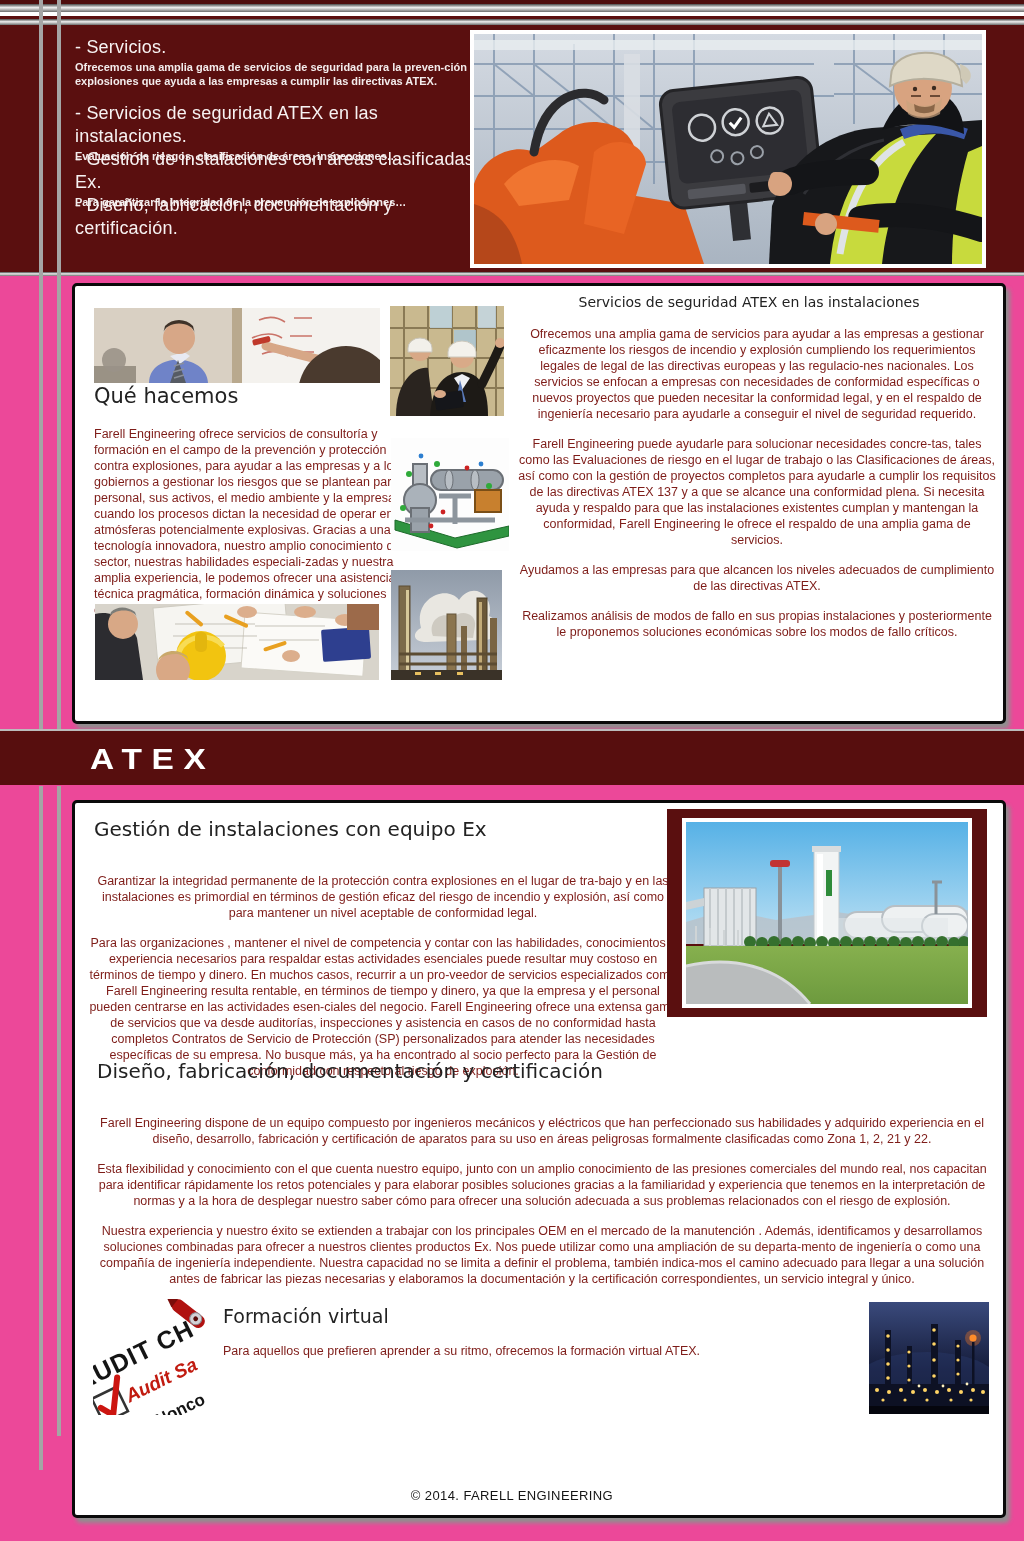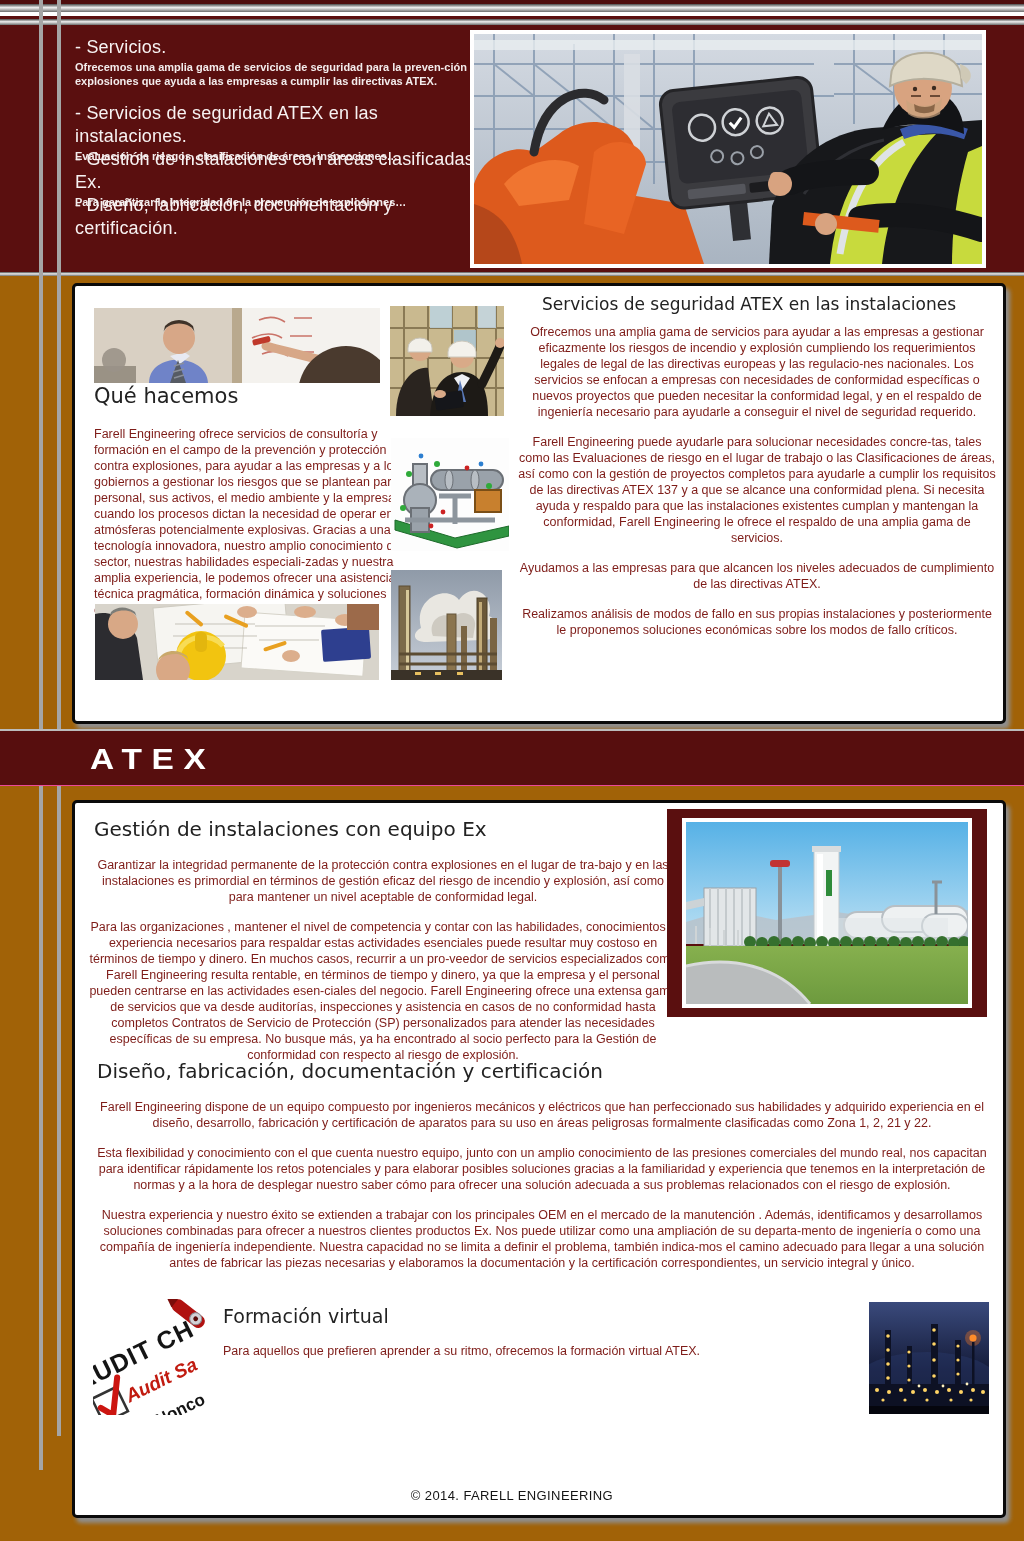--- a/index.html
+++ b/index.html
@@ -1,17 +1,17 @@
 <!DOCTYPE html>
 <html><head>
 <meta charset="utf-8">
 <style>
   html,body{margin:0;padding:0;background:#fff;}
   .page{position:relative;width:1024px;height:1541px;overflow:hidden;
-        font-family:"Liberation Sans",sans-serif;background:#a16207;}
+        font-family:"Liberation Sans",sans-serif;background:#ec4899;}
   .abs{position:absolute;}
   
   .bar-maroon-thin{left:0;width:1024px;background:#4e0d0d;}
   .bar-silver{left:0;width:1024px;background:linear-gradient(#4a4a4a,#efefef 45%,#6d6d6d);}
   .bar-white{left:0;width:1024px;background:#ffffff;}
   
   .hero{left:0;top:25px;width:1024px;height:247px;background:#5a0f0f;z-index:1;}
   .vline{width:4px;background:#a5a5a5;z-index:3;}
   .hero-item{position:absolute;left:75px;width:420px;color:#f3ecec;z-index:2;}
   .hero-item h3{margin:0;font-size:18px;font-weight:400;line-height:23px;color:#f7f2f2;letter-spacing:.2px;}
@@ -20,21 +20,21 @@
               box-sizing:border-box;z-index:2;background:#c9d0d8;overflow:hidden;}
   
   .cbox{background:#fff;border:3px solid #0a0a0a;border-radius:5px;
         box-shadow:4px 5px 4px #8f8f8f;z-index:2;box-sizing:border-box;}
   .box1{left:72px;top:283px;width:934px;height:441px;}
   .box2{left:72px;top:800px;width:934px;height:718px;}
   .h-section{position:absolute;margin:0;font-family:"DejaVu Sans","Liberation Sans",sans-serif;
              font-weight:400;color:#222;}
   .maroon-p{color:#7e1c18;font-size:12.5px;line-height:16px;}
   .maroon-p p{margin:0 0 14px 0;}
-  .center{text-align:center;}
+  .center{text-align:center;margin-top:16px;}
   .photo{position:absolute;overflow:hidden;}
   
   .atex-band{left:0;top:729px;width:1024px;height:57px;background:#570e0e;
              border-top:2px solid #bcbcbc;border-bottom:1px solid #ec4899;
              box-sizing:border-box;z-index:4;}
   .footer{left:0;top:1488px;width:1024px;text-align:center;color:#151515;
           font-size:13px;letter-spacing:.4px;z-index:2;}
 </style>
 </head>
 <body>
@@ -276,21 +276,21 @@
         <rect x="0" y="100" width="111" height="10" fill="#3a3228"></rect>
         <g fill="#e8c060">
             <rect x="24" y="102" width="6" height="3"></rect>
             <rect x="44" y="102" width="6" height="3"></rect>
             <rect x="66" y="102" width="6" height="3"></rect>
           </g>
       </svg>
     </div>
 
     <div class="abs" style="left:443px;top:8px;width:478px;">
-      <h2 class="h-section center" style="position:static;font-size:17px;margin:0 16px 10px 0;">Servicios de seguridad ATEX en las instalaciones</h2>
+      <h2 class="h-section center" style="position:static;font-size:14px;margin:0 16px 10px 0;">Servicios de seguridad ATEX en las instalaciones</h2>
       <div class="maroon-p center">
         <p>Ofrecemos una amplia gama de servicios para ayudar a las empresas a gestionar eficazmente los riesgos de incendio y explosión  cumpliendo los requerimientos legales de legal de las directivas europeas y las regulacio-nes nacionales. Los servicios se enfocan  a empresas con necesidades de conformidad específicas o nuevos proyectos que pueden necesitar la conformidad legal, y en el respaldo de ingeniería necesario para ayudarle a conseguir el nivel de seguridad requerido.</p>
         <p>Farell Engineering puede ayudarle para solucionar  necesidades concre-tas, tales como las Evaluaciones de riesgo en el lugar de trabajo o las Clasificaciones de áreas, así como con la gestión de proyectos completos para ayudarle a cumplir los requisitos de las directivas ATEX 137  y a que se alcance una conformidad plena. Si necesita ayuda y respaldo para que las instalaciones existentes cumplan y mantengan la conformidad, Farell Engineering le ofrece el respaldo de una amplia gama de servicios.</p>
         <p>Ayudamos a las empresas para que alcancen los niveles adecuados de cumplimiento de las directivas ATEX.</p>
         <p>Realizamos análisis de modos de fallo en sus propias  instalaciones  y posteriormente  le proponemos soluciones económicas  sobre los modos de fallo críticos.</p>
       </div>
     </div>
   </div>
 
   <div class="abs atex-band">

